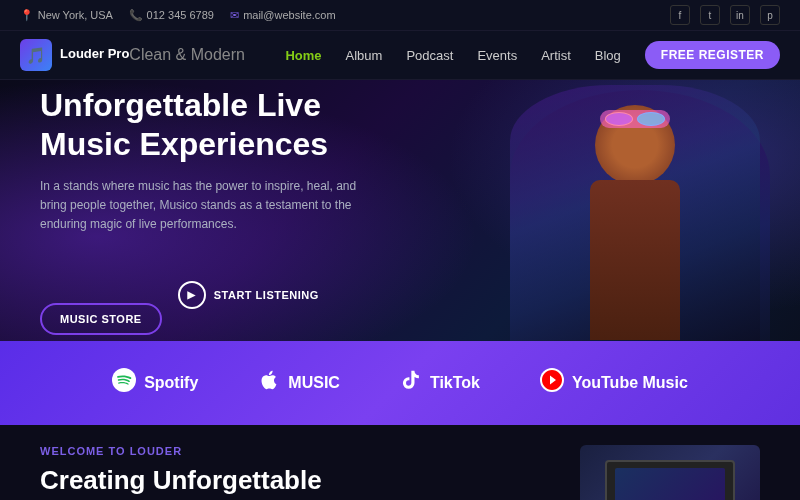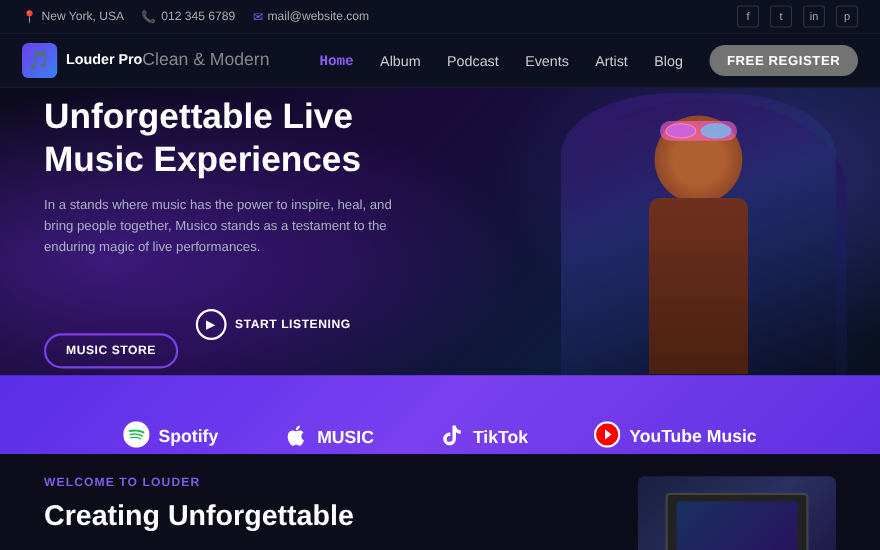--- a/index.html
+++ b/index.html
@@ -42,23 +42,23 @@
       background: linear-gradient(135deg, #6c3fe8, #3b82f6);
       border-radius: 6px;
       display: flex; align-items: center; justify-content: center;
       font-size: 14px;
     }
     .brand-text { display: flex; flex-direction: row; }
     .brand-name { color: #fff; font-weight: 700; font-size: 13px; }
     .brand-tagline { color: #888; font-size: 16px; }
     .nav-links { display: flex; align-items: center; gap: 24px; font-size: 13px; }
     .nav-link { color: #ccc; text-decoration: none; cursor: pointer; }
-    .nav-link.active { color: #8b5cf6; font-weight: 600; font-family: Liberation Mono, monospace; }
+    .nav-link.active { color: #84cc16; font-weight: 600; }
     .nav-btn {
-      background: #737373;
+      background: #8b5cf6;
       color: #fff;
       border: none;
       padding: 7px 16px;
       border-radius: 20px;
       font-size: 12px;
       font-weight: 600;
       cursor: pointer;
       letter-spacing: 0.5px;
     }
 
@@ -155,23 +155,23 @@
     .hero-right-glow {
       position: absolute;
       right: 0; top: 0;
       width: 400px; height: 100%;
       background: radial-gradient(ellipse at 80% 30%, rgba(80, 60, 180, 0.4) 0%, transparent 60%);
     }
 
     
     .partners-strip {
       background: linear-gradient(135deg, #5a2de8 0%, #7a40f0 50%, #6030e0 100%);
-      height: 72px;
-      display: flex;
-      align-items: flex-end;
+      height: 84px;
+      display: flex;
+      align-items: center;
       justify-content: center;
       gap: 60px;
     }
     .partner-item {
       display: flex;
       align-items: center;
       gap: 8px;
       color: #fff;
       font-size: 16px;
       font-weight: 600;

